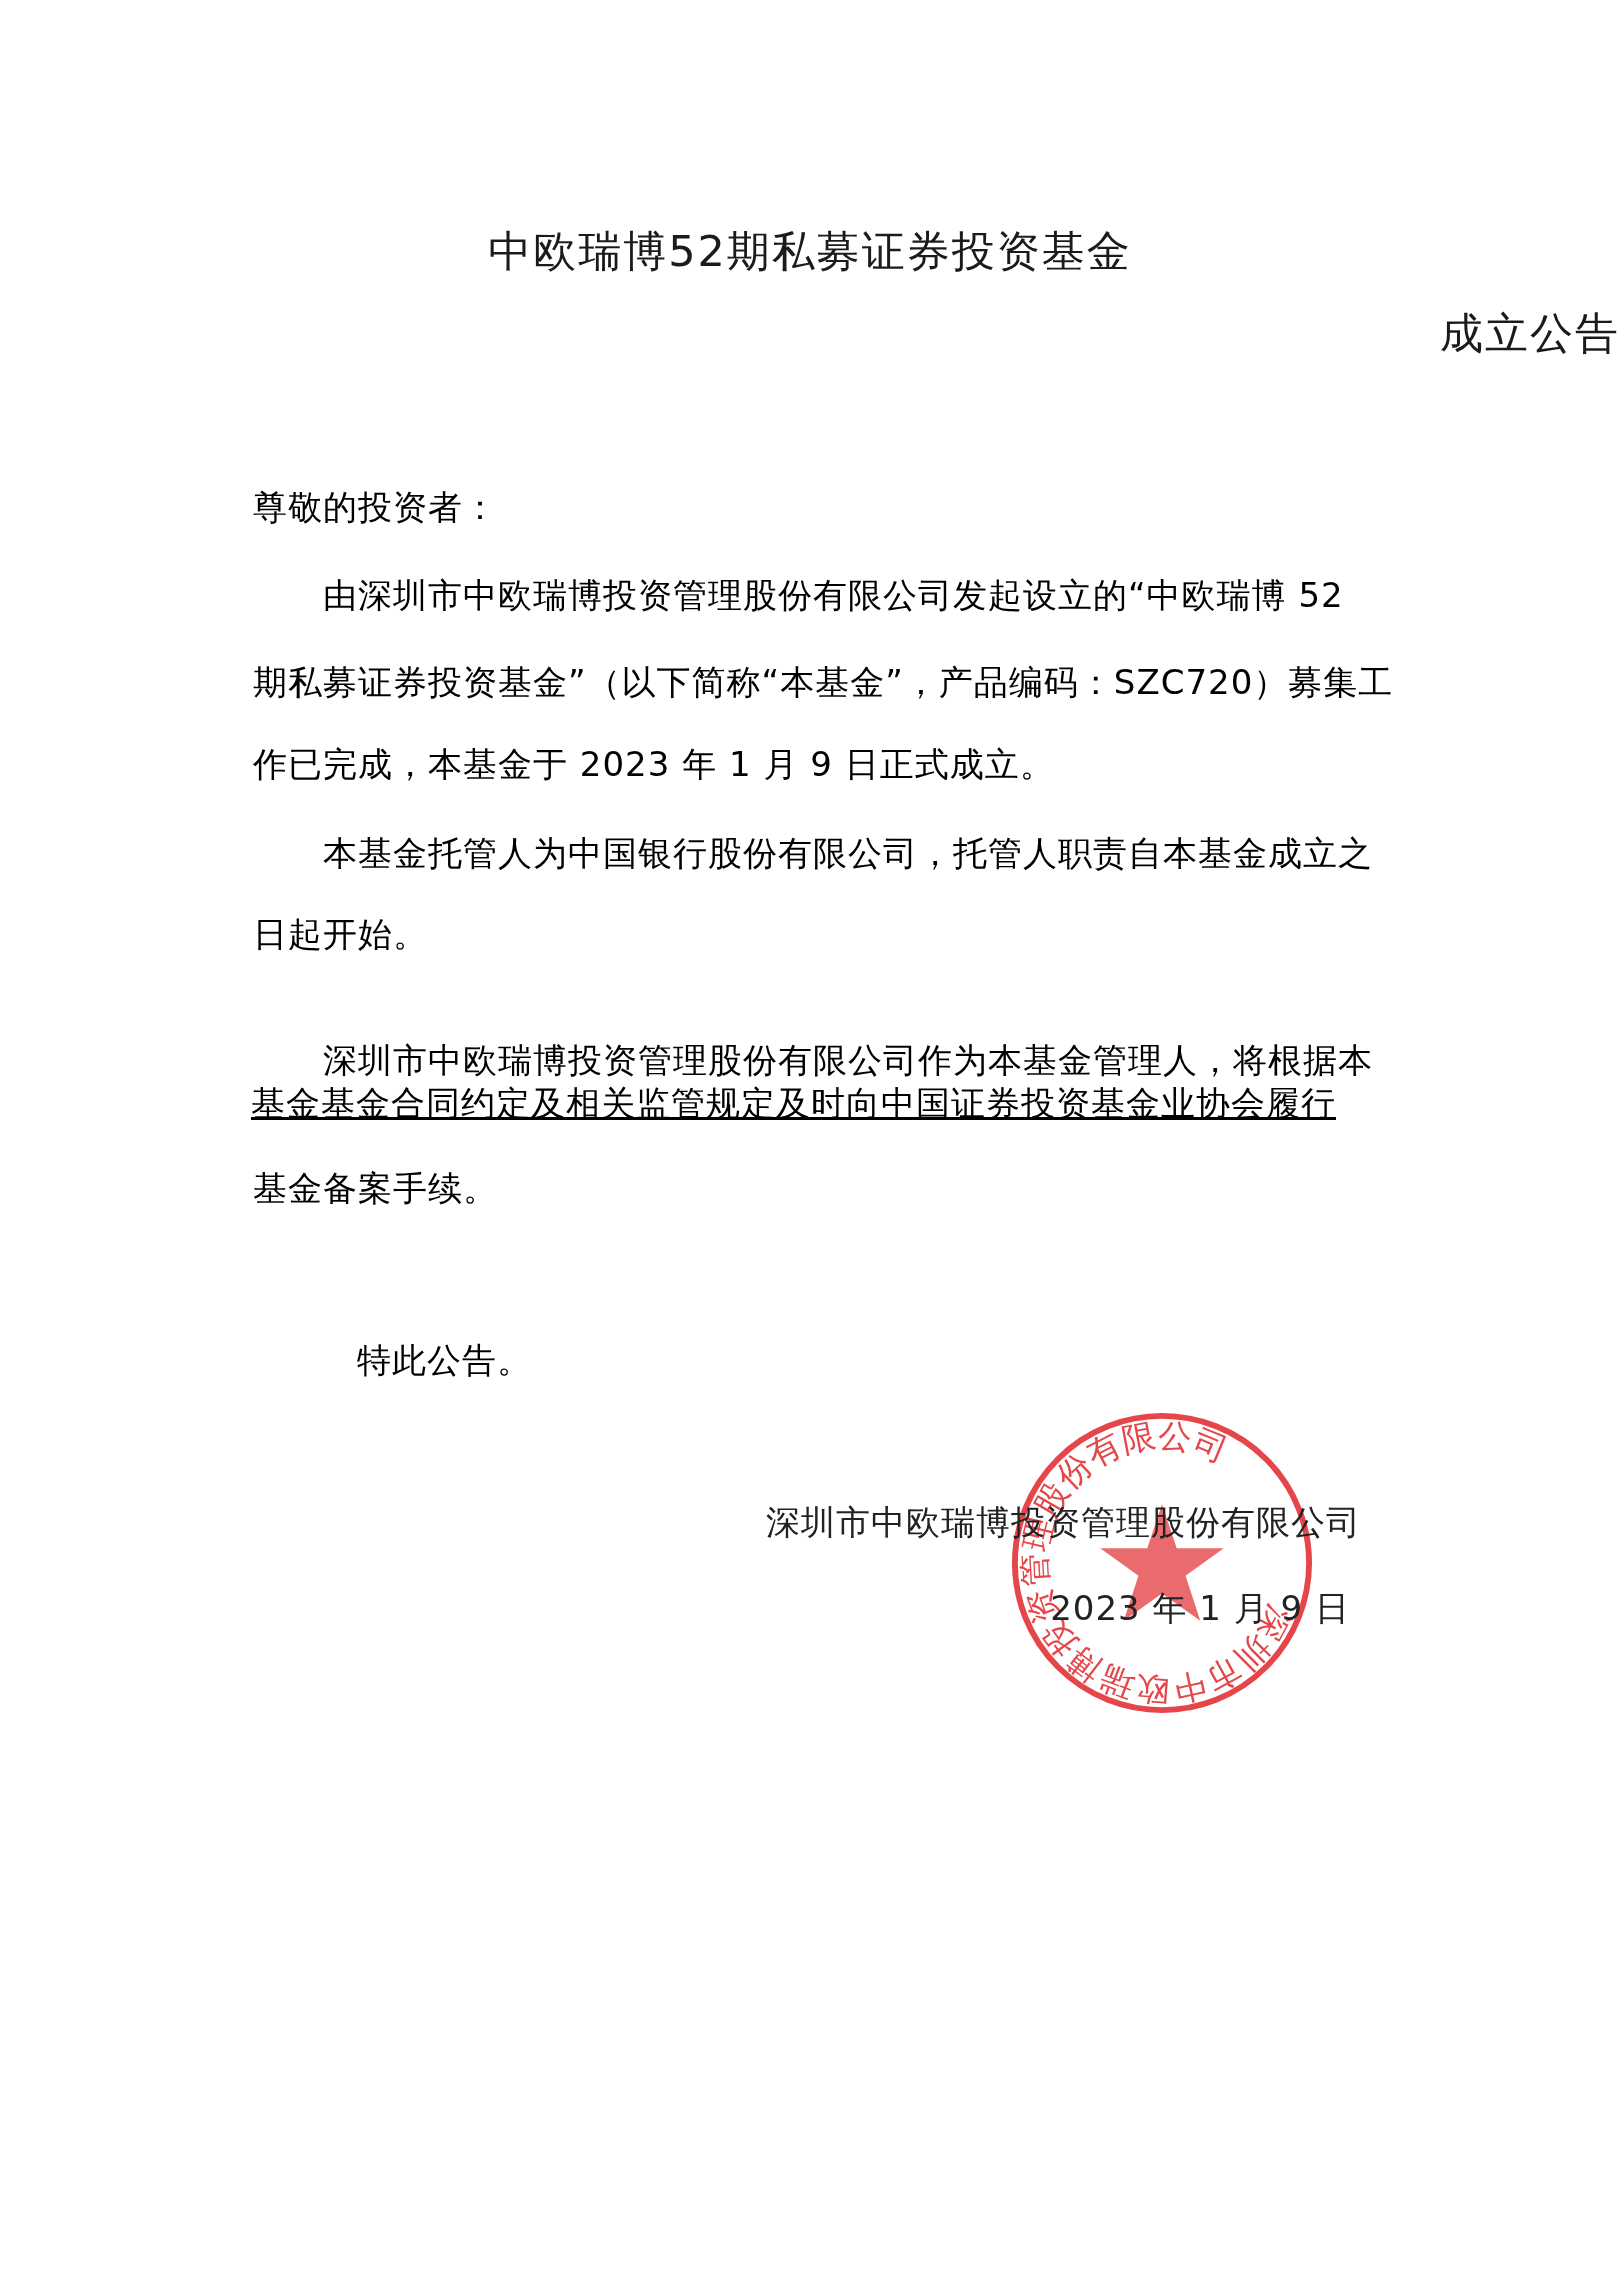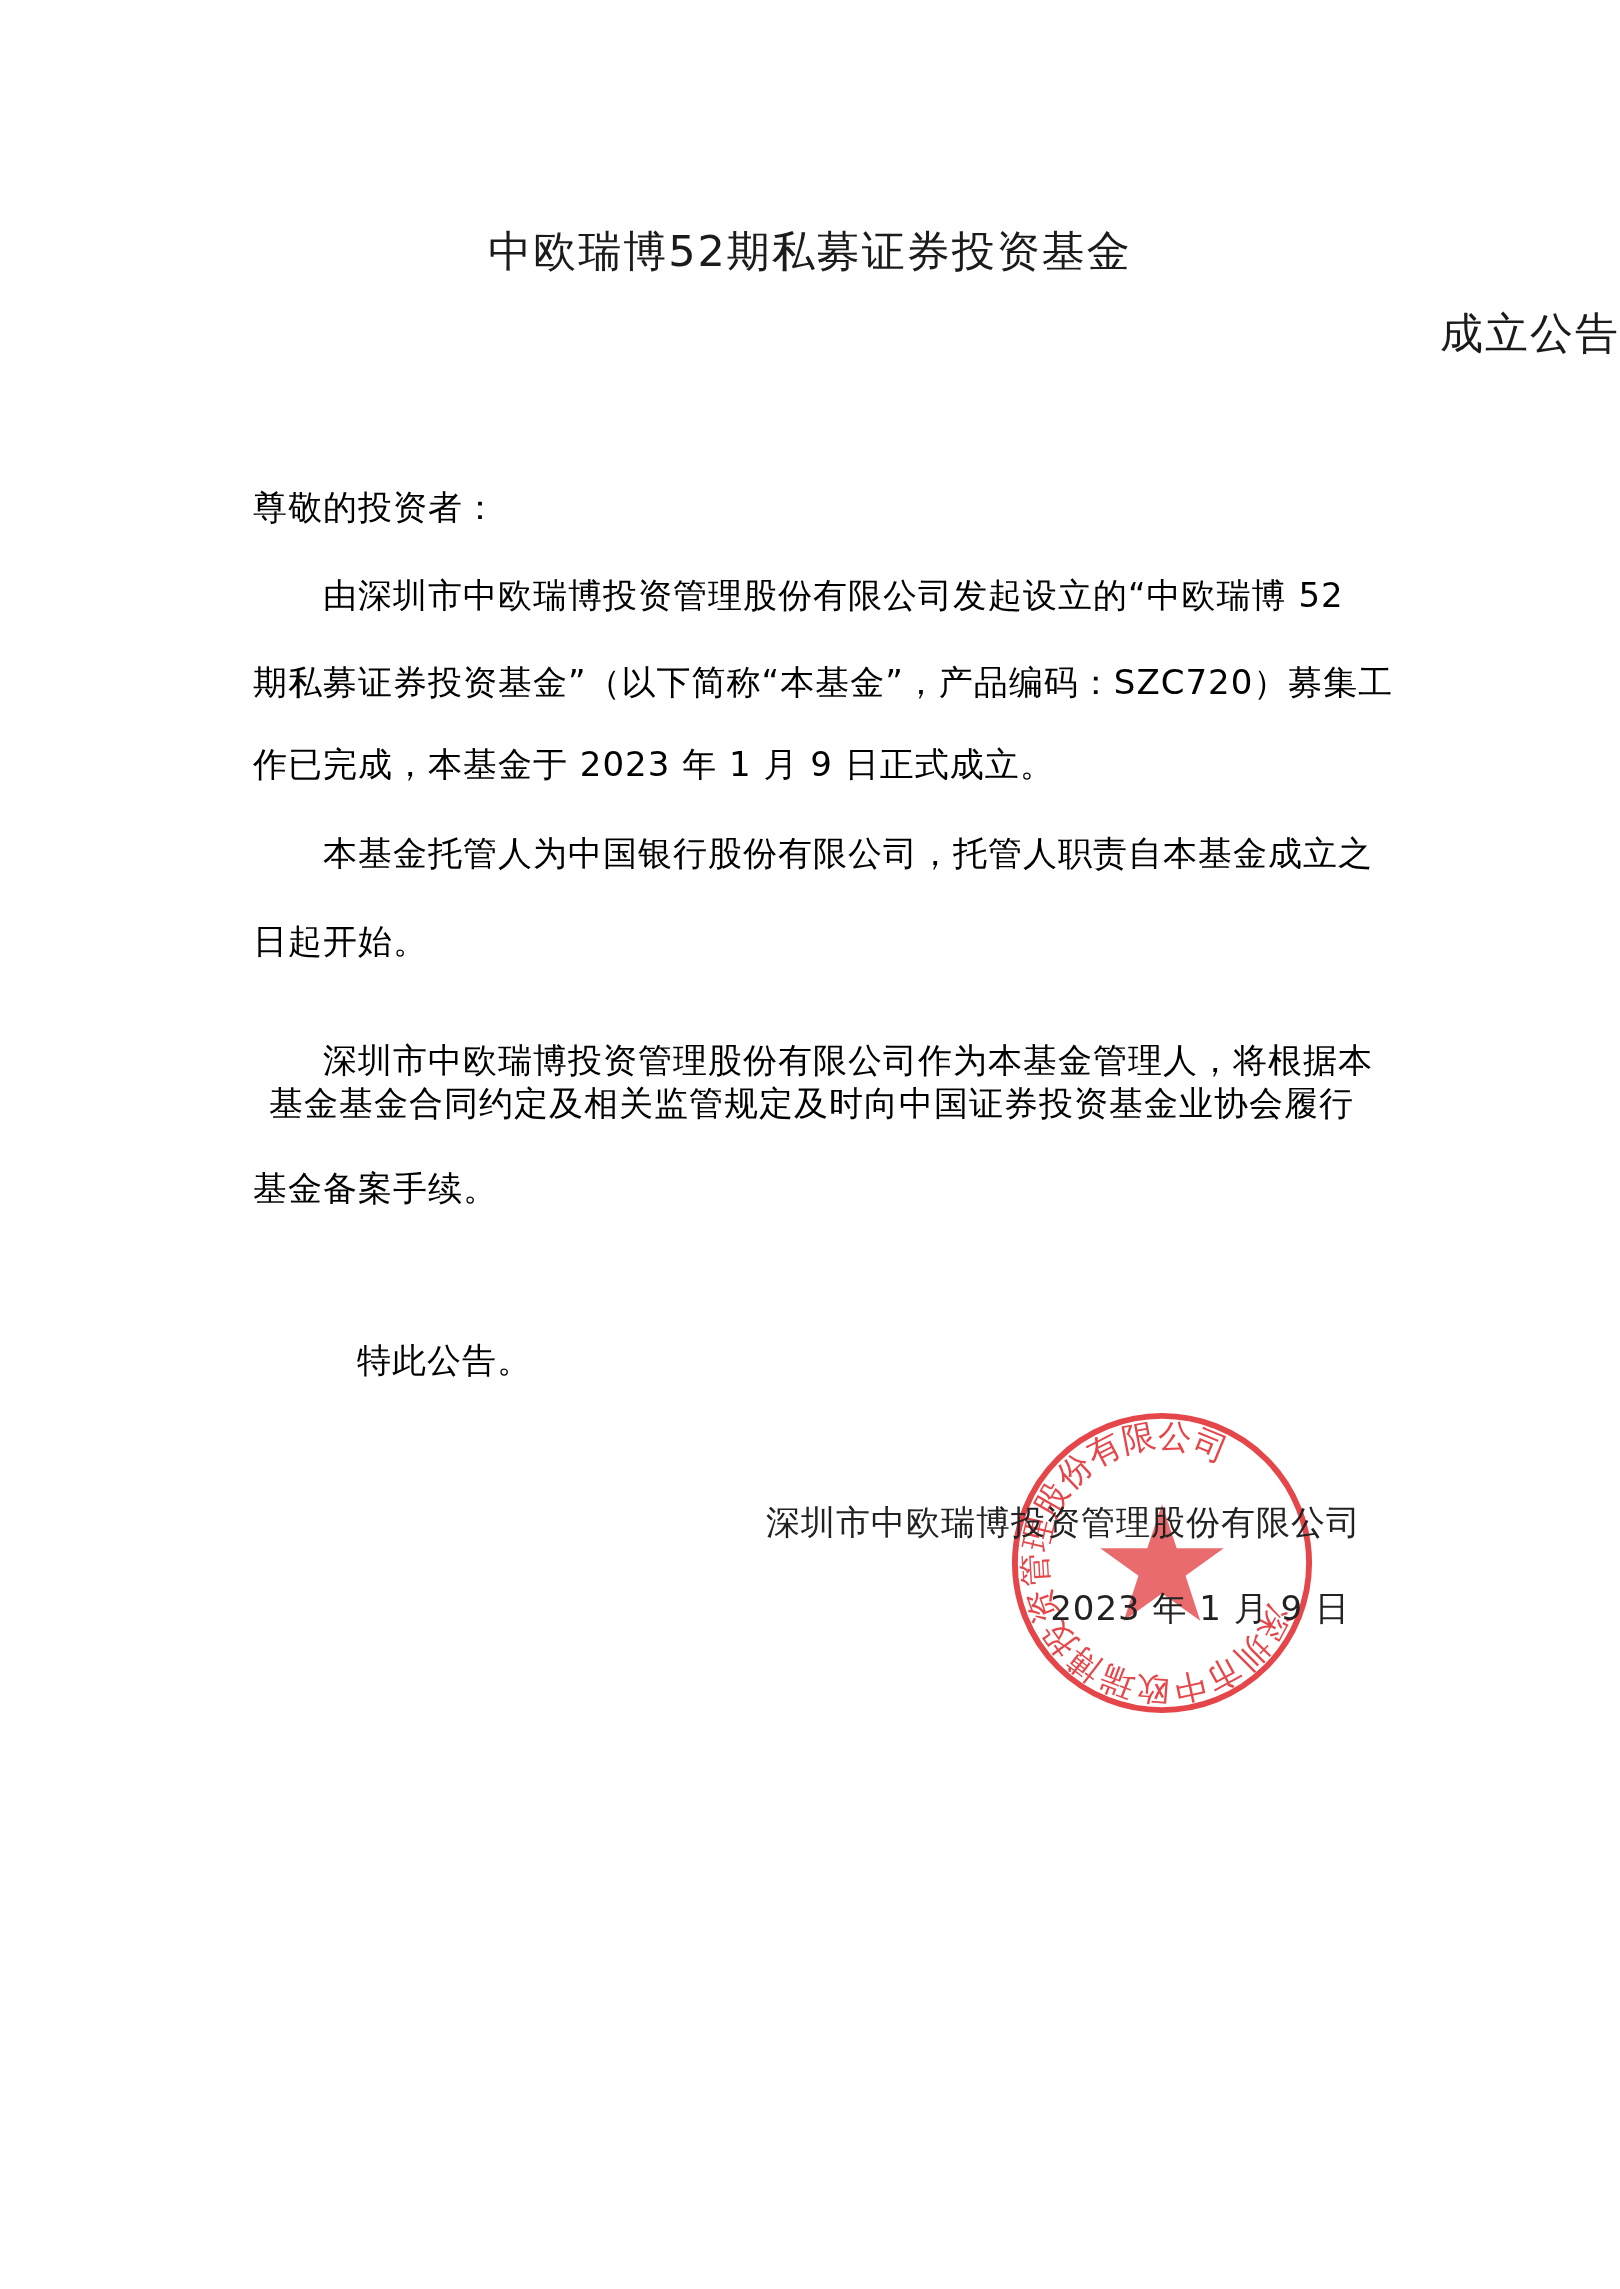--- a/index.html
+++ b/index.html
@@ -19,24 +19,24 @@
   <div class="title" style="top:223px;">中欧瑞博52期私募证券投资基金</div>
   <div class="title" style="top:305px;text-align:right;">成立公告</div>
 
   <div class="line" style="left:253px; top:485px;">尊敬的投资者：</div>
 
   <div class="line" style="left:323px; top:573px;">由深圳市中欧瑞博投资管理股份有限公司发起设立的“中欧瑞博 52</div>
   <div class="line" style="left:253px; top:660px;">期私募证券投资基金”（以下简称“本基金”，产品编码：SZC720）募集工</div>
   <div class="line" style="left:253px; top:742px;">作已完成，本基金于 2023 年 1 月 9 日正式成立。</div>
 
   <div class="line" style="left:323px; top:831px;">本基金托管人为中国银行股份有限公司，托管人职责自本基金成立之</div>
-  <div class="line" style="left:253px; top:912px;margin-top:7px;">日起开始。</div>
+  <div class="line" style="left:253px; top:912px;">日起开始。</div>
 
   <div class="line" style="left:323px; top:1001px;margin-top:37px;">深圳市中欧瑞博投资管理股份有限公司作为本基金管理人，将根据本</div>
-  <div class="line" style="left:269px; top:1081px;">基金基金合同约定及相关监管规定及时向中国证券投资基金业协会履行</div>
+  <div class="line" style="left:251px; top:1081px;text-decoration:underline;">基金基金合同约定及相关监管规定及时向中国证券投资基金业协会履行</div>
   <div class="line" style="left:253px; top:1166px;">基金备案手续。</div>
 
   <div class="line" style="left:357px; top:1338px;">特此公告。</div>
 
   <div class="stamp">
     <svg width="304" height="304" viewBox="0 0 310 310">
       <defs>
         <path id="sealArc" d="M 155 155 m -118 0 a 118 118 0 1 1 236 0 a 118 118 0 1 1 -236 0"></path>
       </defs>
       <circle cx="155" cy="155" r="150" fill="none" stroke="#e0262b" stroke-width="6"></circle>

